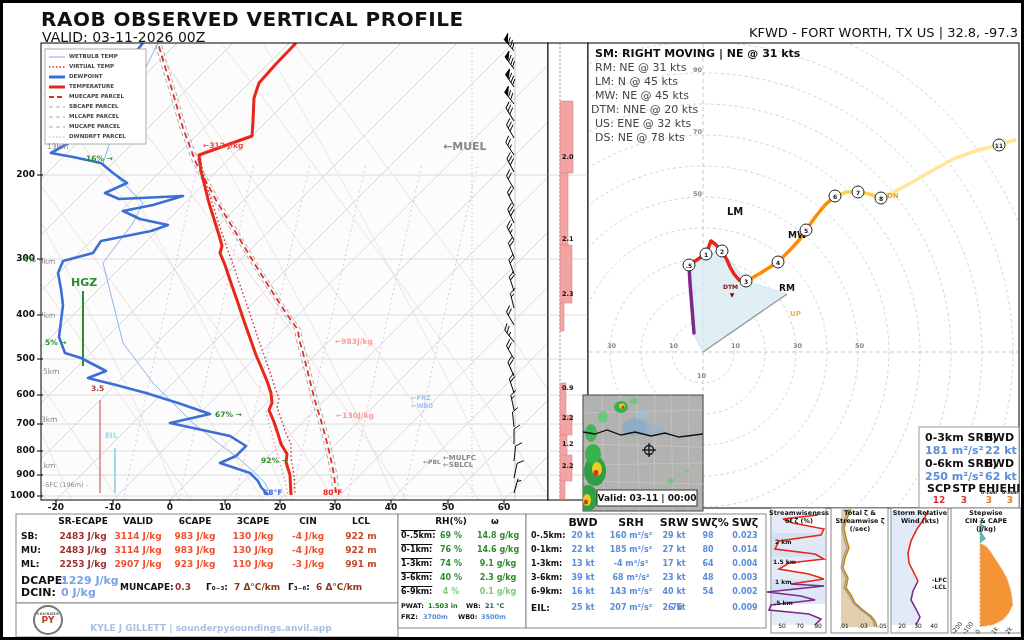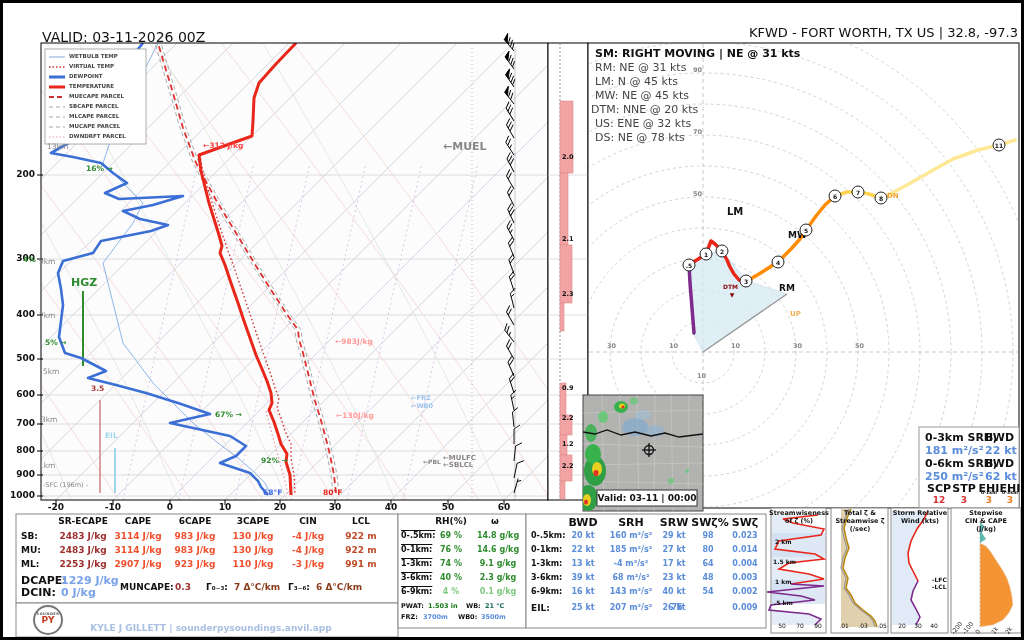--- a/index.html
+++ b/index.html
@@ -362,20 +362,21 @@
     <polygon points="889,508 925,508 921,516 914,526 908,538 905,550 906,560 911,570 915,578 910,588 908,597 913,606 917,614 913,622 889,622" fill="#d3e2f4" opacity="0.7"></polygon>
     <polyline fill="none" stroke="#e8261a" stroke-width="1.6" points="925,508 921,516 914,526 908,538 905,550 906,560 911,570 915,578"></polyline>
     <polyline fill="none" stroke="#7d2a8c" stroke-width="1.6" points="915,578 910,588 908,597 913,606 917,614 913,622"></polyline>
 
     <line x1="977" y1="510" x2="977" y2="626" stroke="#999" stroke-width="0.8" stroke-dasharray="2,2"></line>
     <polygon points="977,540 983,543 988,549 993,557 999,566 1004,575 1007,584 1009,593 1010,602 1006,610 1000,617 990,622 977,624" fill="#f5891f" opacity="0.9" stroke="#e0e0e0" stroke-width="0.5"></polygon>
     <polygon points="977,519 981,523 979,530 983,536 977,540" fill="#5fb8b0"></polygon>
   </g>
 </svg>
 
+<span class="t s20" style="left:38px;top:6px;letter-spacing:0.5px">RAOB OBSERVED VERTICAL PROFILE</span>
 <span class="t s14 n" style="left:39px;top:27px">VALID: 03-11-2026 00Z</span>
 <span class="t s13 n r" style="left:1015px;top:23px">KFWD - FORT WORTH, TX US | 32.8, -97.3</span>
 
 <span class="t s55 dgry" style="left:66px;top:51px">WETBULB TEMP</span>
 <span class="t s55 dgry" style="left:66px;top:61px">VIRTUAL TEMP</span>
 <span class="t s55 dgry" style="left:66px;top:71px">DEWPOINT</span>
 <span class="t s55 dgry" style="left:66px;top:81px">TEMPERATURE</span>
 <span class="t s55 dgry" style="left:66px;top:91px">MUECAPE PARCEL</span>
 <span class="t s55 dgry" style="left:66px;top:101px">SBCAPE PARCEL</span>
 <span class="t s55 dgry" style="left:66px;top:111px">MLCAPE PARCEL</span>
@@ -404,21 +405,21 @@
 
 <span class="t s75 gry n" style="left:44px;top:140px">13km</span>
 <span class="t s75 gry n" style="left:36px;top:255px">9km</span>
 <span class="t s75 gry n" style="left:36px;top:309px">7km</span>
 <span class="t s75 gry n" style="left:40px;top:365px">5km</span>
 <span class="t s75 gry n" style="left:38px;top:413px">3km</span>
 <span class="t s75 gry n" style="left:36px;top:459px">1km</span>
 <span class="t s65 gry n" style="left:40px;top:479px">-SFC (196m) -</span>
 
 <span class="t s75" style="left:200px;top:139px;color:#ff4040">←312 J/kg</span>
-<span class="t s75 grn" style="left:83px;top:162px">16% →</span>
+<span class="t s75 grn" style="left:83px;top:152px">16% →</span>
 <span class="t s75 grn" style="left:20px;top:253px">4%</span>
 <span class="t s85 grn" style="left:68px;top:274px">HGZ</span>
 <span class="t s75 grn" style="left:42px;top:336px">5% →</span>
 <span class="t s75 drd" style="left:88px;top:382px">3.5</span>
 <span class="t s75 cyn" style="left:102px;top:429px">EIL</span>
 <span class="t s75 pnk" style="left:332px;top:335px">←983J/kg</span>
 <span class="t s65 skb" style="left:408px;top:392px">←FRZ</span>
 <span class="t s65 skb" style="left:408px;top:400px">←WB0</span>
 <span class="t s75 pnk" style="left:333px;top:409px">←130J/kg</span>
 <span class="t s75 grn" style="left:212px;top:408px">67% →</span>
@@ -490,21 +491,21 @@
 <span class="t s85 c" style="left:986px;top:480px">EHI</span>
 <span class="t s85 c" style="left:1007px;top:480px">EHI</span>
 <span class="t c" style="left:986px;top:488px;font-size:4.5px">0-1km</span>
 <span class="t c" style="left:1007px;top:488px;font-size:4.5px">0-3km</span>
 <span class="t s9 c red" style="left:936px;top:493px">12</span>
 <span class="t s9 c red" style="left:961px;top:493px">3</span>
 <span class="t s9 c orng" style="left:986px;top:493px">3</span>
 <span class="t s9 c orng" style="left:1007px;top:493px">3</span>
 
 <span class="t s9 c" style="left:80px;top:514px">SR-ECAPE</span>
-<span class="t s9 c" style="left:135px;top:514px">CAPE</span>
+<span class="t s9 c" style="left:135px;top:514px">VALID</span>
 <span class="t s9 c" style="left:192px;top:514px">6CAPE</span>
 <span class="t s9 c" style="left:250px;top:514px">3CAPE</span>
 <span class="t s9 c" style="left:305px;top:514px">CIN</span>
 <span class="t s9 c" style="left:358px;top:514px">LCL</span>
 
 <span class="t s9" style="left:18px;top:529px">SB:</span>
 <span class="t s9 c mar" style="left:80px;top:529px">2483 J/kg</span>
 <span class="t s9 c or" style="left:135px;top:529px">3114 J/kg</span>
 <span class="t s9 c or" style="left:192px;top:529px">983 J/kg</span>
 <span class="t s9 c or" style="left:250px;top:529px">130 J/kg</span>

